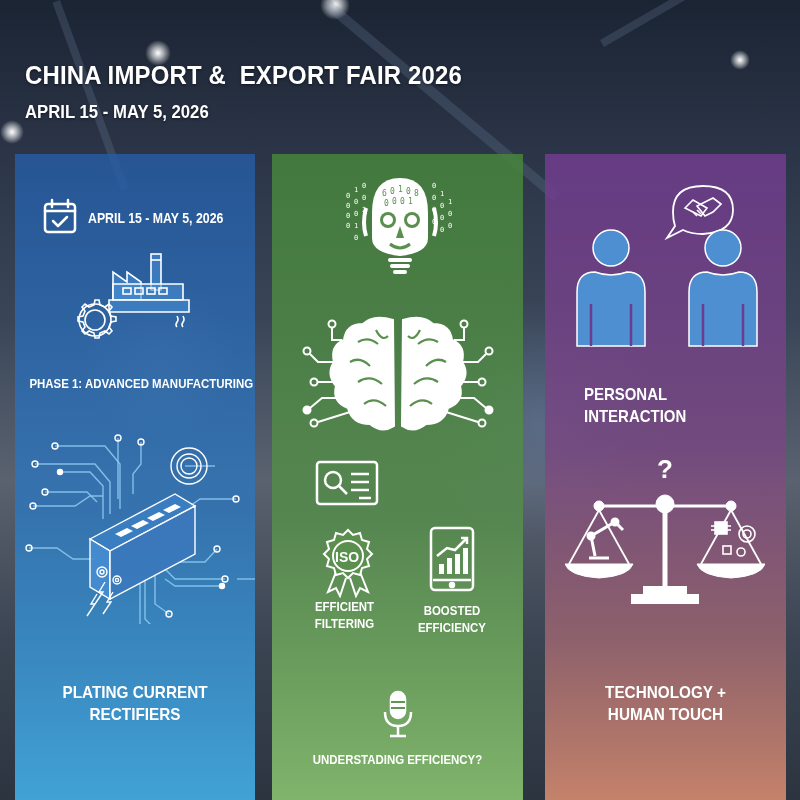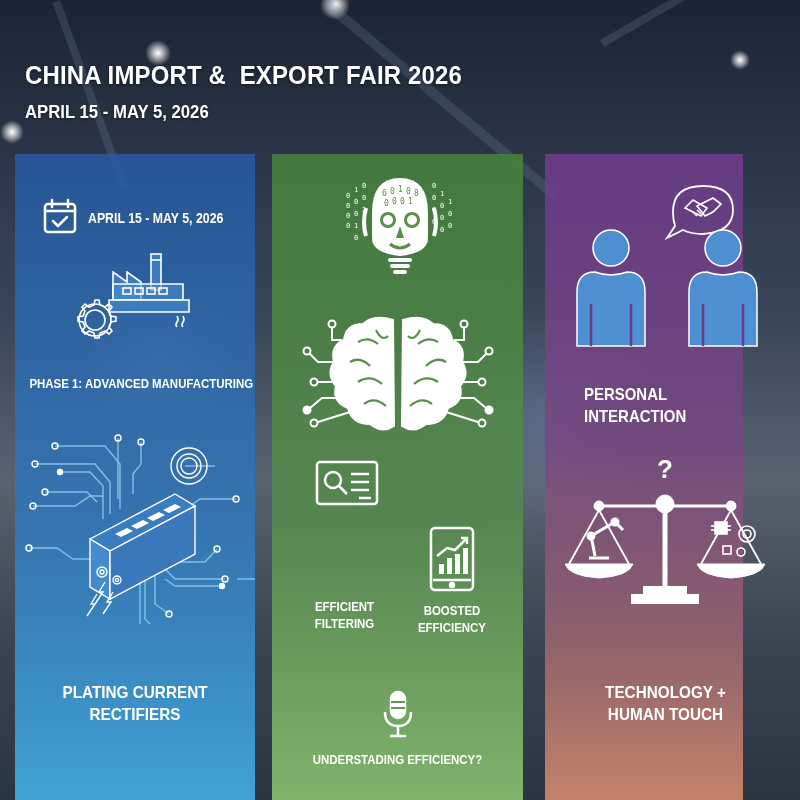--- a/index.html
+++ b/index.html
@@ -15,21 +15,21 @@
   }
   .bg-light { position:absolute; border-radius:50%; background:radial-gradient(circle, #fff 0, rgba(255,255,255,0.6) 30%, rgba(255,255,255,0) 70%); }
   .beam { position:absolute; background:rgba(110,130,160,0.25); transform-origin:0 0; }
   .header { position:absolute; left:25px; top:60px; }
   .title { font-size:26px; font-weight:bold; letter-spacing:0.2px; transform:scaleX(0.92); transform-origin:left; white-space:pre; text-shadow:0 1px 3px rgba(0,0,0,0.5); }
   .subtitle { font-size:19px; font-weight:bold; margin-top:10px; transform:scaleX(0.88); transform-origin:left; text-shadow:0 1px 3px rgba(0,0,0,0.5); }
 
   .panel { position:absolute; top:154px; height:646px; }
   .panel-left { left:15px; width:240px; background:linear-gradient(180deg, rgba(38,92,165,0.82) 0%, rgba(48,118,185,0.85) 55%, #41a2d6 100%); }
   .panel-mid { left:272px; width:251px; background:linear-gradient(180deg, rgba(70,130,60,0.88) 0%, rgba(85,140,75,0.85) 55%, #80b46c 100%); }
-  .panel-right { left:545px; width:198px; background:linear-gradient(180deg, rgba(110,60,140,0.88) 0%, rgba(120,70,130,0.82) 45%, rgba(150,100,110,0.9) 75%, #c4826a 100%); }
+  .panel-right { left:545px; width:241px; background:linear-gradient(180deg, rgba(110,60,140,0.88) 0%, rgba(120,70,130,0.82) 45%, rgba(150,100,110,0.9) 75%, #c4826a 100%); }
 
   .txt { position:absolute; font-weight:bold; text-align:center; transform-origin:center; }
   .icon { position:absolute; }
   svg { display:block; }
 </style>
 </head>
 <body>
 
 <div>
   <div class="bg-light" style="left:320px;top:-10px;width:30px;height:30px;"></div>
@@ -231,20 +231,29 @@
       <rect x="2" y="2" width="60" height="42" rx="3"></rect>
       <circle cx="18" cy="20" r="8"></circle>
       <line x1="24" y1="26" x2="32" y2="34"></line>
       <line x1="36" y1="14" x2="54" y2="14"></line>
         <line x1="36" y1="22" x2="54" y2="22"></line>
         <line x1="36" y1="30" x2="54" y2="30"></line>
         <line x1="44" y1="38" x2="56" y2="38"></line>
     </svg>
   </div>
 
+  <div class="icon" style="left:46px;top:374px;">
+    <svg width="60" height="70" viewBox="0 0 60 70" fill="none" stroke="#fff" stroke-width="2">
+      <path d="M18 44 L10 64 L18 60 L22 68 L28 50"></path>
+      <path d="M42 44 L50 64 L42 60 L38 68 L32 50"></path>
+      <path d="M30 2 l5 5 l7-2 l2 7 l7 2 l-2 7 l5 5 l-5 5 l2 7 l-7 2 l-2 7 l-7-2 l-5 5 l-5-5 l-7 2 l-2-7 l-7-2 l2-7 l-5-5 l5-5 l-2-7 l7-2 l2-7 l7 2 z" fill="#5a8f4e"></path>
+      <circle cx="30" cy="28" r="15"></circle>
+      <text x="17" y="34" font-size="14" font-weight="bold" fill="#fff" stroke="none" font-family="'Liberation Sans', sans-serif">ISO</text>
+    </svg>
+  </div>
   <div class="icon" style="left:157px;top:372px;">
     <svg width="46" height="66" viewBox="0 0 46 66" fill="none" stroke="#fff" stroke-width="2.5">
       <rect x="2" y="2" width="42" height="62" rx="4"></rect>
       <line x1="4" y1="54" x2="42" y2="54"></line>
       <circle cx="23" cy="59" r="2" fill="#fff"></circle>
       <g fill="#fff" stroke="none">
         <rect x="10" y="38" width="5" height="10"></rect>
           <rect x="18" y="32" width="5" height="16"></rect>
           <rect x="26" y="28" width="5" height="20"></rect>
           <rect x="34" y="22" width="5" height="26"></rect>

